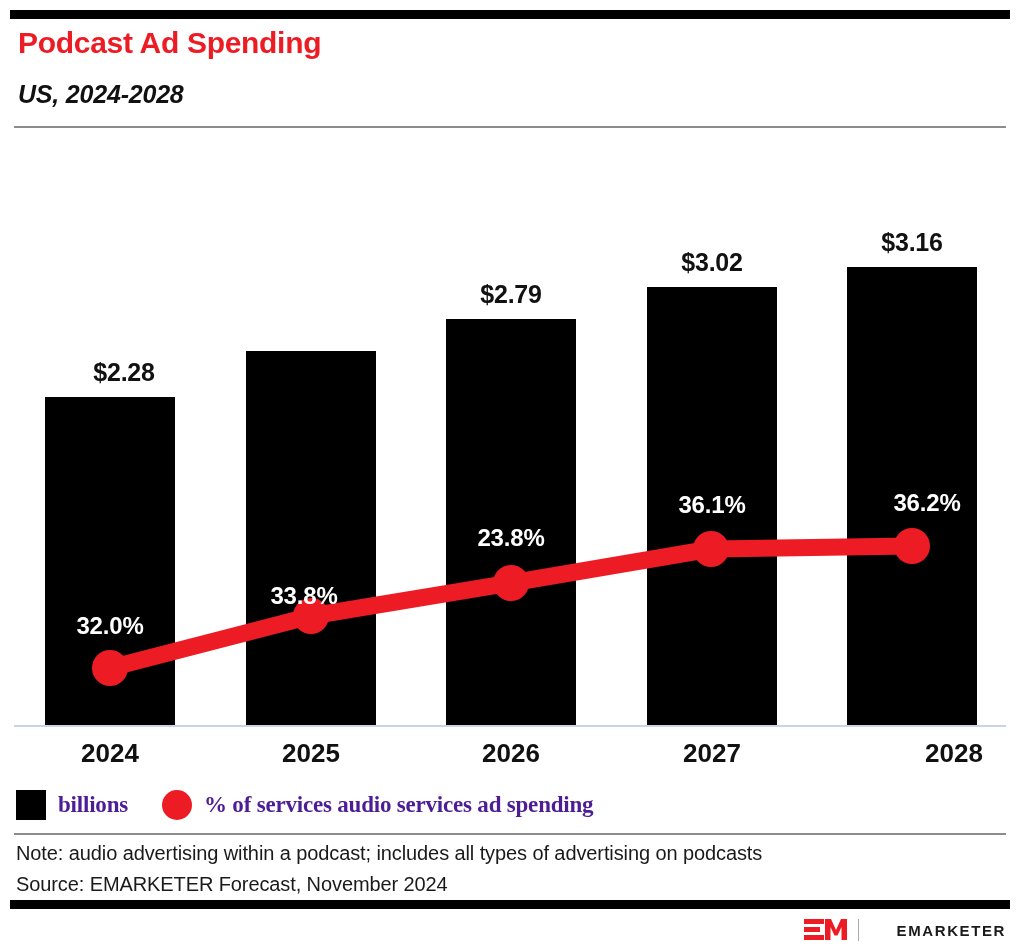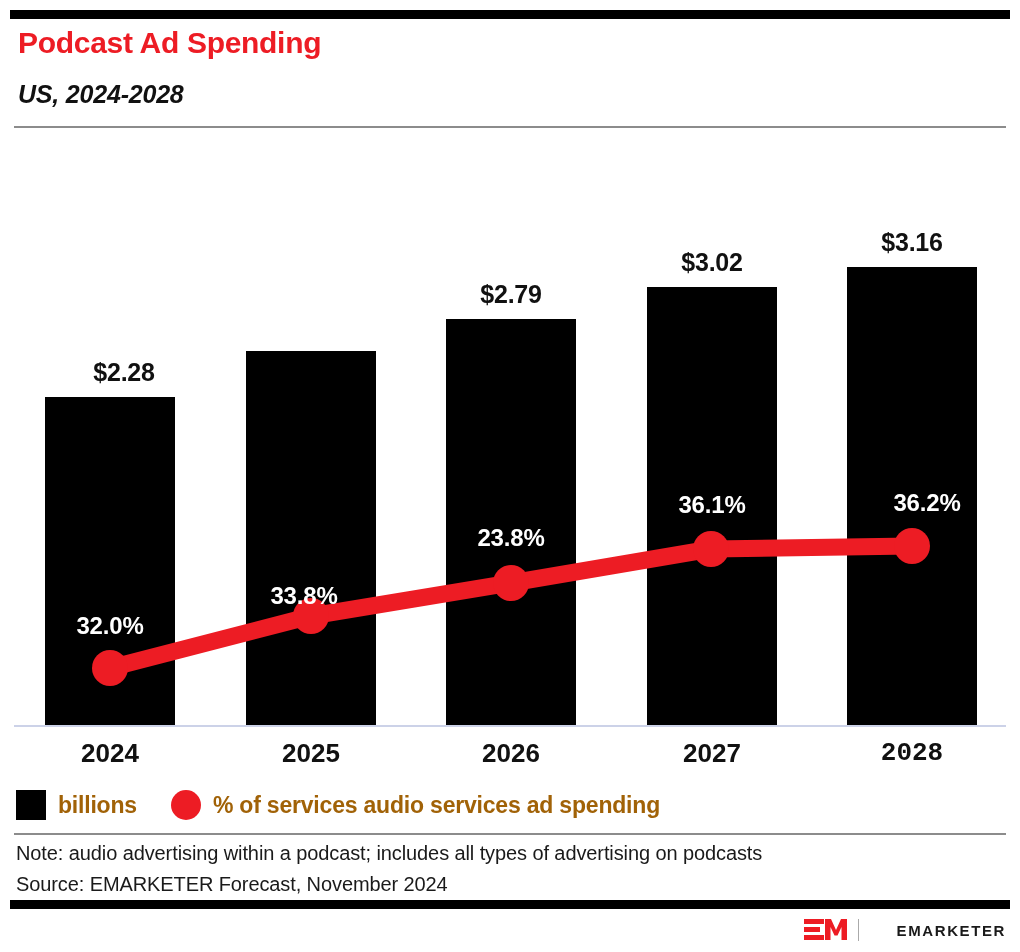--- a/index.html
+++ b/index.html
@@ -135,23 +135,24 @@
   }
   .swatch-circle {
     width: 30px;
     height: 30px;
     border-radius: 50%;
     background: #ED1C24;
   }
   .legend-text {
     font-size: 23px;
     font-weight: bold;
-    color: #a16207;
-    white-space: nowrap;
-    letter-spacing: -0.2px;
+    color: #4c1d95;
+    white-space: nowrap;
+    letter-spacing: -0.2px;
+    font-family: Liberation Serif, serif;
   }
   .legend-rule {
     position: absolute;
     left: 14px;
     top: 833px;
     width: 992px;
     height: 2px;
     background: #8c8c8c;
   }
 
@@ -235,21 +236,21 @@
     <div class="pct-label" style="left:446px; top:524px; width:130px;">23.8%</div>
     <div class="pct-label" style="left:647px; top:491px; width:130px;">36.1%</div>
     <div class="pct-label" style="left:847px; top:489px; width:130px;margin-left:15px;">36.2%</div>
 
     <div class="axis-line"></div>
 
     <div class="x-tick" style="left:45px;  width:130px;">2024</div>
     <div class="x-tick" style="left:246px; width:130px;">2025</div>
     <div class="x-tick" style="left:446px; width:130px;">2026</div>
     <div class="x-tick" style="left:647px; width:130px;">2027</div>
-    <div class="x-tick" style="left:847px; width:130px;font-family:Liberation Mono, monospace;">2028</div>
+    <div class="x-tick" style="left:889px; width:130px;">2028</div>
   </div>
 
   <div class="legend">
     <div class="legend-item">
       <span class="swatch-square"></span>
       <span class="legend-text">billions</span>
     </div>
     <div class="legend-item">
       <span class="swatch-circle"></span>
       <span class="legend-text">% of services audio services ad spending</span>

